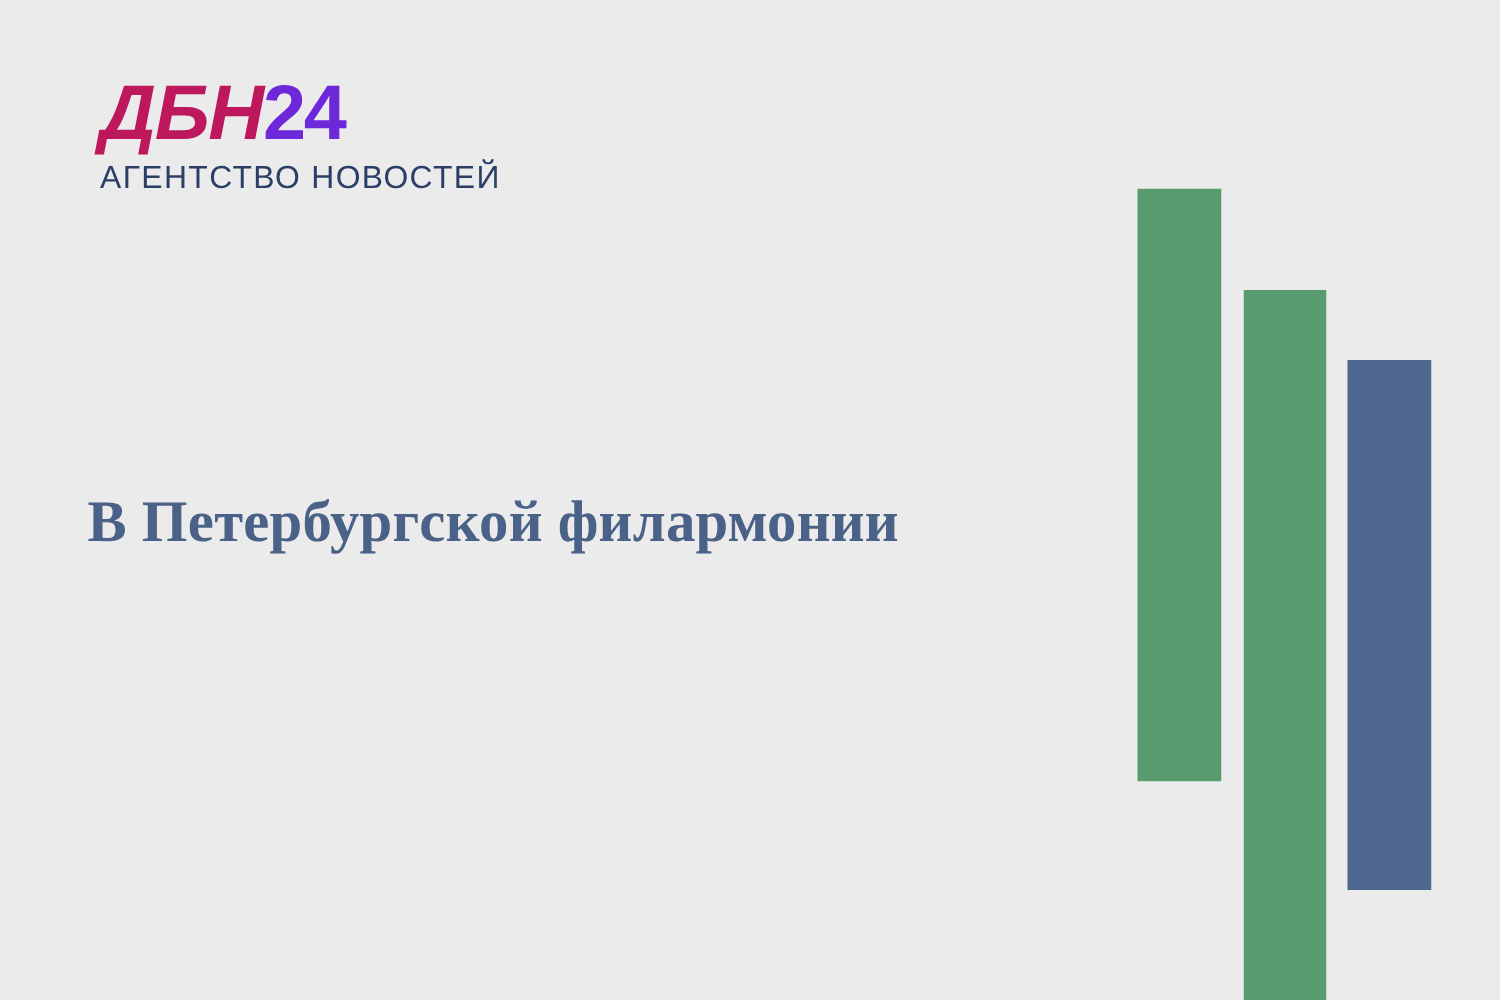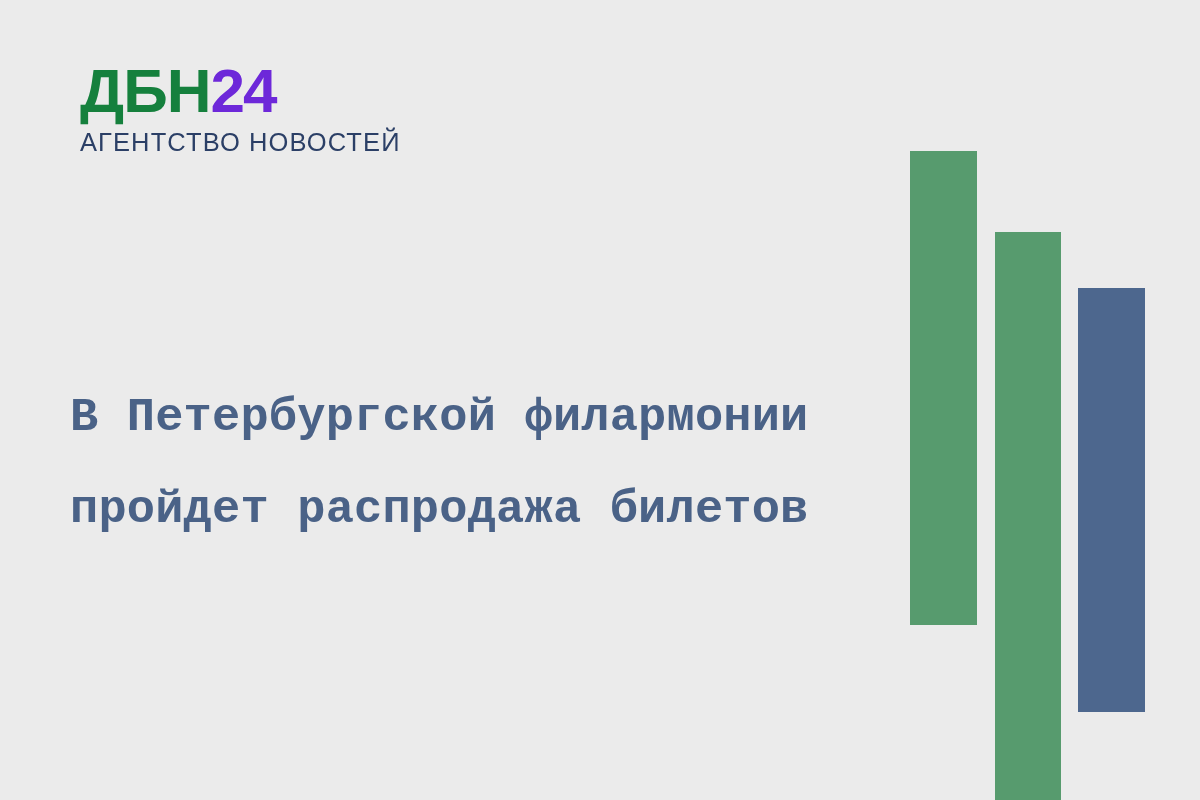--- a/index.html
+++ b/index.html
@@ -64,21 +64,21 @@
 
   
   .headline {
     position: absolute;
     left: 70px;
     top: 372px;
     width: 800px;
   }
   .headline-line {
     display: block;
-    font-family: Liberation Mono, monospace;
+    font-family: Liberation Serif, serif;
     font-weight: bold;
     font-size: 47px;
     line-height: 92px;
     color: #4a6287;
     white-space: nowrap;
     letter-spacing: 0.2px;
   }
 
   
   .bars {
@@ -92,27 +92,26 @@
   .bar {
     position: absolute;
   }
 </style>
 </head>
 <body style="background: rgb(235, 235, 235);">
 
 <div class="canvas" style="background: rgb(235, 235, 235);">
 
   <div class="logo">
-    <span class="logo-wordmark"><span class="logo-abn" style="color: #15803d;">ДБН</span><span class="logo-24" style="color: #6d28d9;">24</span></span>
+    <span class="logo-wordmark"><span class="logo-abn" style="color: #be185d; font-style: italic;">ДБН</span><span class="logo-24" style="color: #6d28d9;">24</span></span>
     <span class="logo-tagline" style="color: rgb(43, 63, 102);">АГЕНТСТВО НОВОСТЕЙ</span>
   </div>
 
   <div class="headline">
     <span class="headline-line" style="color: rgb(74, 98, 135);">В Петербургской филармонии</span>
-    <span class="headline-line" style="color: rgb(74, 98, 135);">пройдет распродажа билетов</span>
   </div>
 
   <div class="bars">
     <div class="bar" style="left: 910px; top: 151px; width: 67px; height: 474px; background: rgb(87, 155, 110);"></div>
     <div class="bar" style="left: 995px; top: 232px; width: 66px; height: 568px; background: rgb(87, 155, 110);"></div>
     <div class="bar" style="left: 1078px; top: 288px; width: 67px; height: 424px; background: rgb(77, 103, 142);"></div>
   </div>
 
 </div>
 

